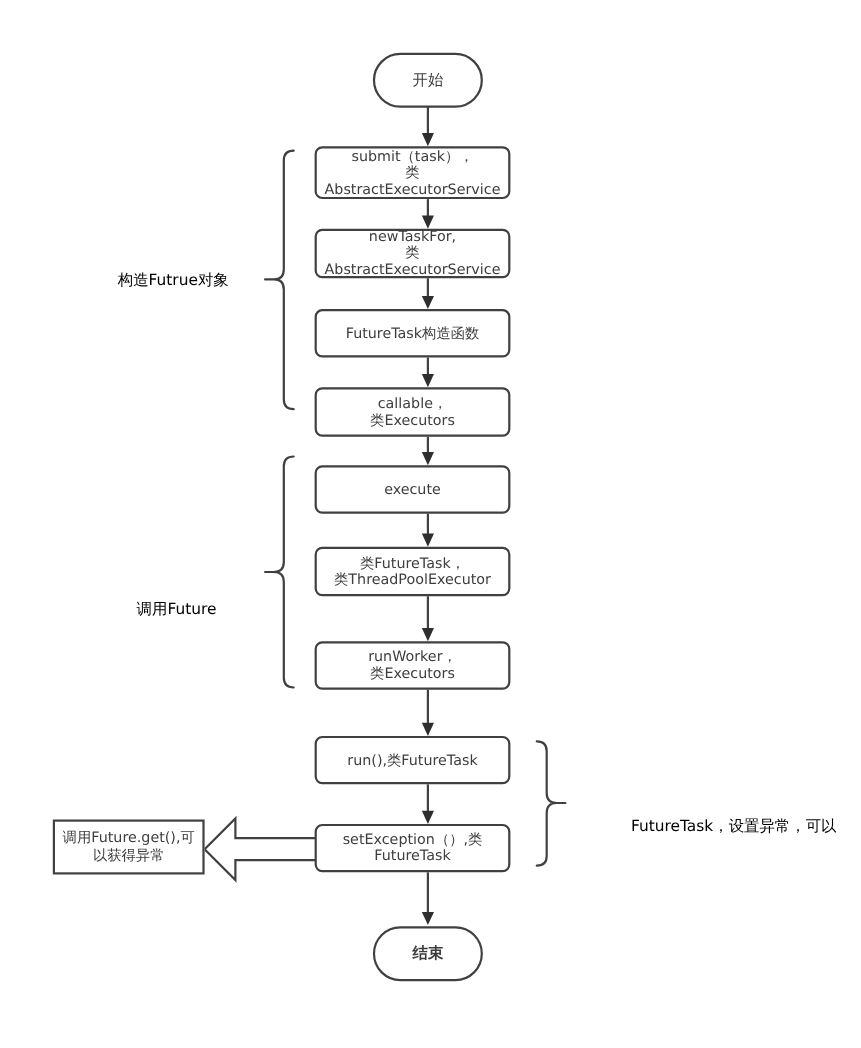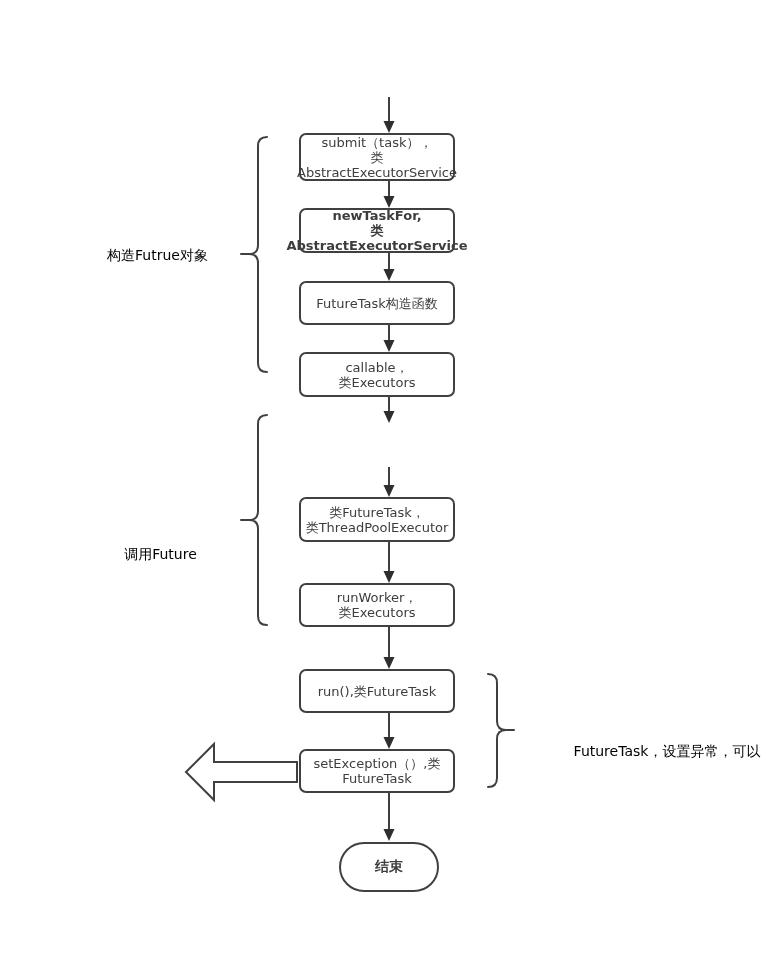--- a/index.html
+++ b/index.html
@@ -6,21 +6,21 @@
   .canvas{
     position:relative;width:783px;height:953px;background:#ffffff;overflow:hidden;
     font-family:"DejaVu Sans","Liberation Sans",sans-serif;color:#3d3d3d;
   }
   .layer{position:absolute;left:0;top:0;z-index:1;}
   .node{
     position:absolute;z-index:2;box-sizing:border-box;background:#ffffff;
     border:2px solid #404040;display:flex;flex-direction:column;
     align-items:center;justify-content:center;text-align:center;
   }
-  .box{border-radius:7px;width:156px;left:299px;}
+  .box{border-radius:7px;width:178px;left:286px;}
   .box .ln{font-size:13px;line-height:15px;white-space:nowrap;}
   .stadium{border-radius:26px;width:100px;left:339px;height:50px;font-size:14px;}
   .callout{left:48px;top:745px;width:138px;height:50px;border-radius:0;border-width:2.5px;}
   .callout .ln{font-size:13px;line-height:17px;white-space:nowrap;}
   .sidelabel{
     position:absolute;z-index:2;font-size:14px;text-align:center;color:#000000;
     line-height:17px;
   }
   .sidelabel .ln{white-space:nowrap;}
 </style>
@@ -55,65 +55,75 @@
       <polygon points="383.5,829 394.5,829 389,841"></polygon>
     </g>
     <g stroke="#404040" stroke-width="2" fill="none" stroke-linecap="round">
       <path d="M267,137 Q258,137 258,146 L258,245 Q258,254 249,254 Q258,254 258,263 L258,363 Q258,372 267,372 M249,254 L241,254"></path>
       <path d="M267,415 Q258,415 258,424 L258,511 Q258,520 249,520 Q258,520 258,529 L258,616 Q258,625 267,625 M249,520 L241,520"></path>
       <path d="M488,674 Q497,674 497,683 L497,721 Q497,730 506,730 Q497,730 497,739 L497,778 Q497,787 488,787 M506,730 L514,730"></path>
     </g>
     <polygon points="186,772 214,744 214,762 297,762 297,782 214,782 214,800" fill="#ffffff" stroke="#404040" stroke-width="2" stroke-linejoin="miter"></polygon>
   </svg>
 
+  <div class="node stadium" style="top:48px;">
+    <div class="ln">开始</div>
+  </div>
   <div class="node stadium" style="top:842px;font-weight:bold;">
     <div class="ln">结束</div>
   </div>
 
   <div class="node box" style="top:133px;height:48px;">
     <div class="ln">submit（task），</div>
     <div class="ln">类</div>
     <div class="ln">AbstractExecutorService</div>
   </div>
 
-  <div class="node box" style="top:208px;height:45px;font-weight:bold;">
+  <div class="node box" style="top:208px;height:45px;">
     <div class="ln">newTaskFor,</div>
     <div class="ln">类</div>
     <div class="ln">AbstractExecutorService</div>
   </div>
 
   <div class="node box" style="top:281px;height:44px;">
     <div class="ln">FutureTask构造函数</div>
   </div>
 
   <div class="node box" style="top:352px;height:45px;text-align:center;">
     <div class="ln">callable，</div>
     <div class="ln">类Executors</div>
   </div>
 
+  <div class="node box" style="top:423px;height:44px;">
+    <div class="ln">execute</div>
+  </div>
 
   <div class="node box" style="top:497px;height:45px;">
     <div class="ln">类FutureTask，</div>
     <div class="ln">类ThreadPoolExecutor</div>
   </div>
 
   <div class="node box" style="top:583px;height:44px;">
     <div class="ln">runWorker，</div>
     <div class="ln">类Executors</div>
   </div>
 
   <div class="node box" style="top:669px;height:44px;">
     <div class="ln">run(),类FutureTask</div>
   </div>
 
   <div class="node box" style="top:749px;height:44px;">
     <div class="ln">setException（）,类</div>
     <div class="ln">FutureTask</div>
   </div>
 
+  <div class="node callout">
+    <div class="ln">调用Future.get(),可</div>
+    <div class="ln">以获得异常</div>
+  </div>
 
   <div class="sidelabel" style="left:75px;top:247px;width:165px;">
     <div class="ln">构造Futrue对象</div>
   </div>
   <div class="sidelabel" style="left:78px;top:546px;width:165px;">
     <div class="ln">调用Future</div>
   </div>
   <div class="sidelabel" style="left:518px;top:743px;width:202px;margin-left:48px;">
     <div class="ln">FutureTask，设置异常，可以</div>
   </div>

